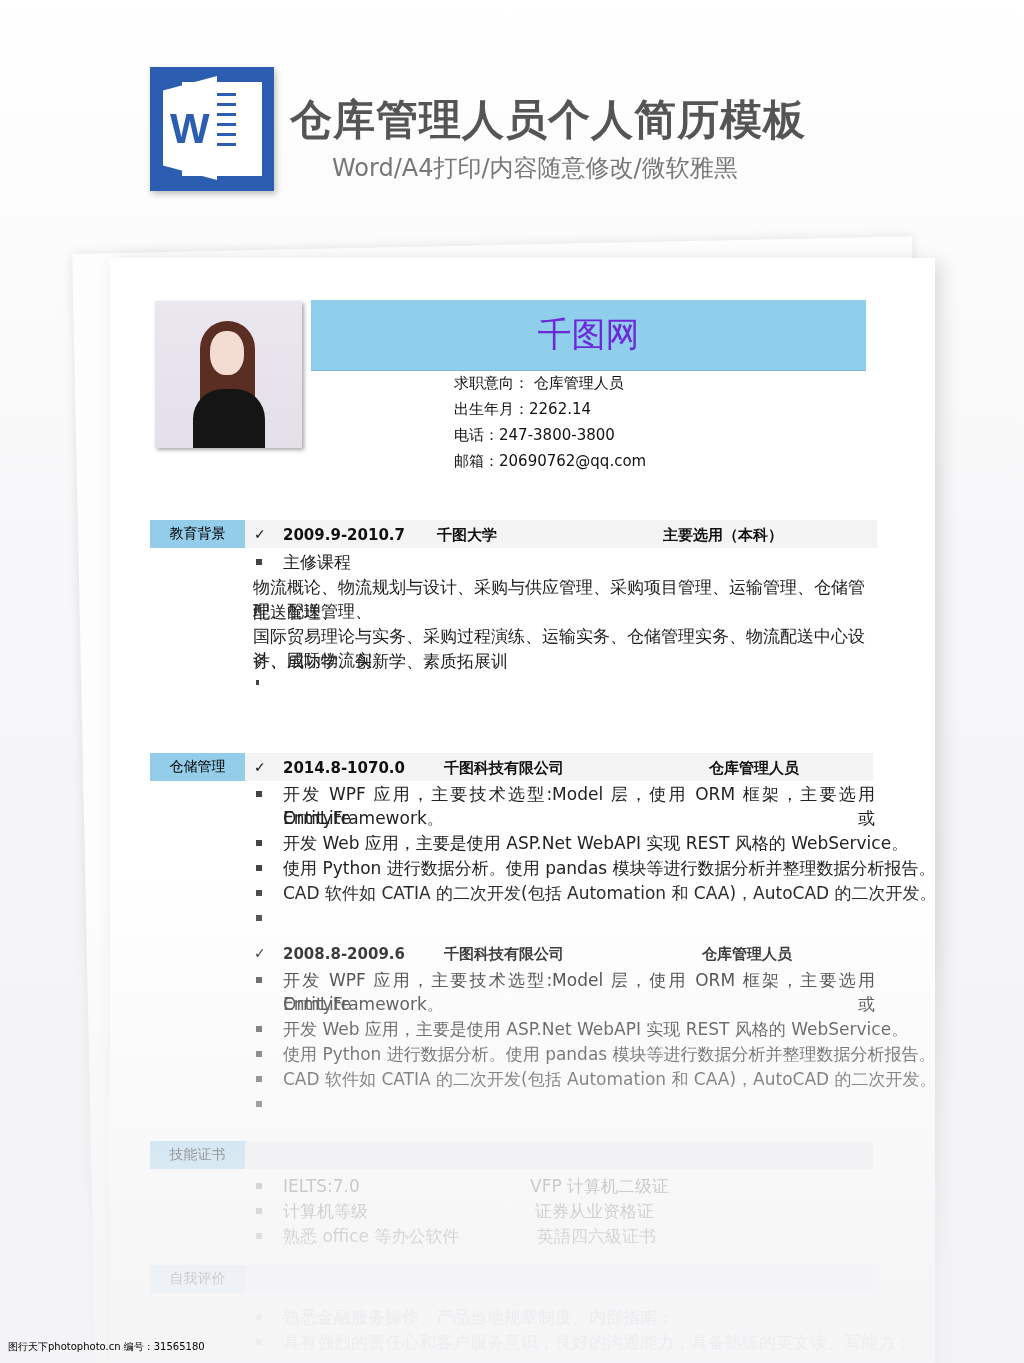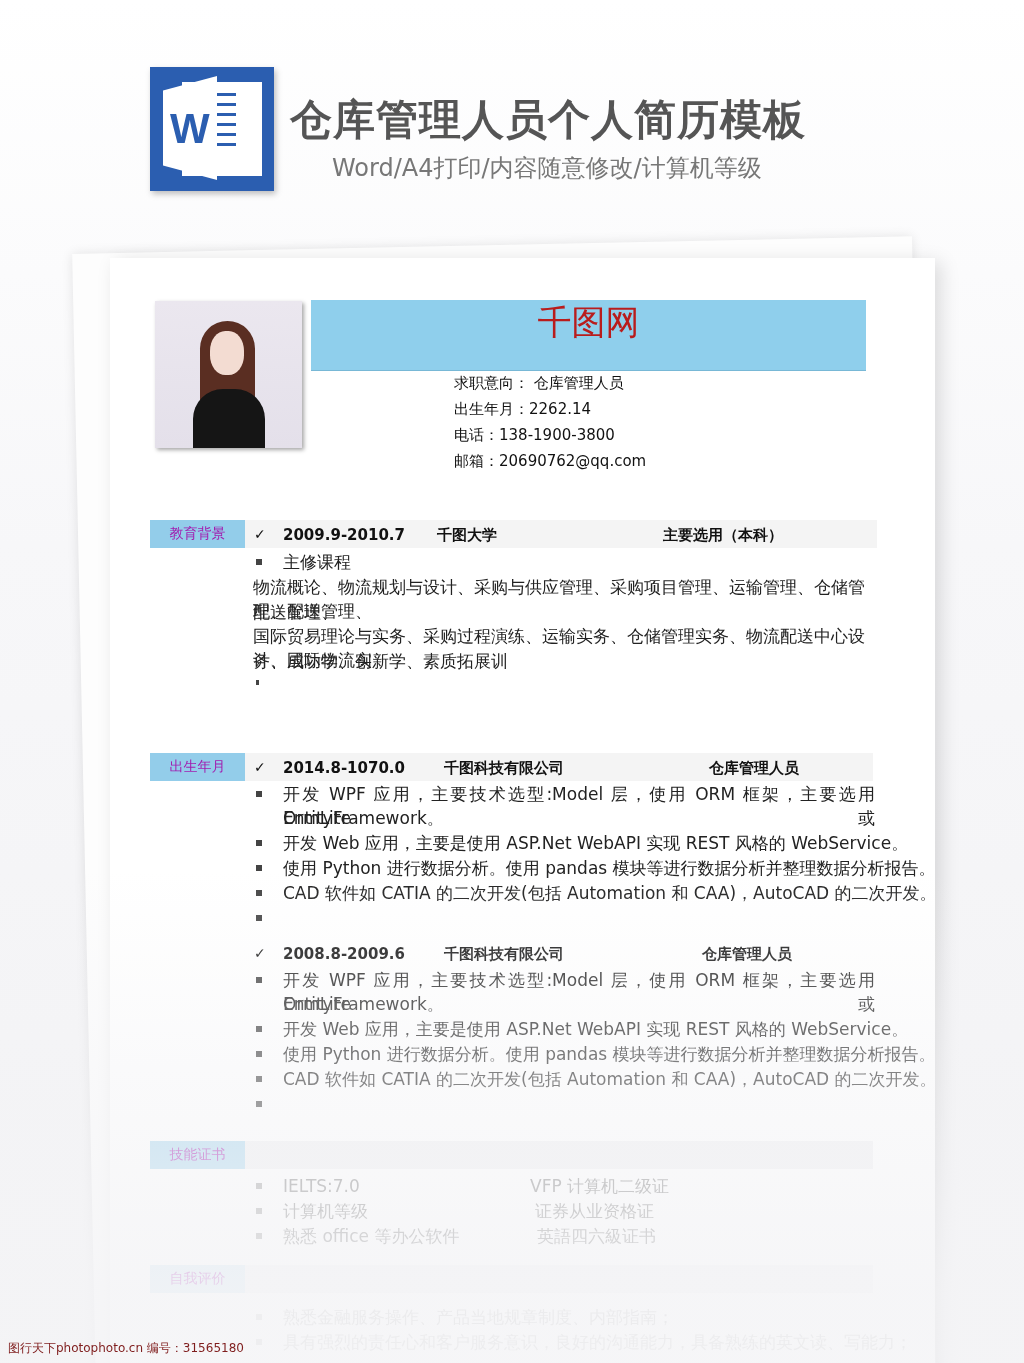--- a/index.html
+++ b/index.html
@@ -66,97 +66,97 @@
       position:absolute; left:55px; top:30px; width:34px; height:44px;
       background:#f3dcd2; border-radius:45%;
     }
     .photo .body {
       position:absolute; left:38px; top:88px; width:72px; height:70px;
       background:#151515; border-radius:30px 30px 0 0;
     }
     .name-bar {
       position:absolute; left:311px; top:300px; width:555px; height:70px;
       background:#8fcfec; border-bottom:1px solid #78b8d6;
-      display:flex; justify-content:center;
-      color:#b91c1c; font-size:34px;
+      display:flex; align-items:center; justify-content:center;
+      color:#6d28d9; font-size:34px;
     }
     .info { position:absolute; left:454px; font-size:15px; color:#111; }
     
     .sec-label {
       position:absolute; left:150px; width:95px; height:28px;
-      background:#93cdea; color:#a21caf; font-size:14px;
+      background:#93cdea; color:#000000; font-size:14px;
       display:flex; align-items:center; justify-content:center;
     }
     .sec-bar {
       position:absolute; left:245px; width:632px; height:28px;
       background:#f4f4f4;
     }
     .row-head {
       position:absolute; font-size:15px; font-weight:bold; color:#111;
     }
     .check { position:absolute; font-size:14px; color:#111; }
     .bul { position:absolute; width:6px; height:6px; background:#444; }
     .txt { position:absolute; font-size:17px; color:#222; line-height:24px; }
     .just { text-align:justify; text-align-last:justify; }
     .faint { color:#777; }
     .faint .bul, .bul.faint { background:#999; }
     .watermark {
-      position:absolute; left:8px; top:1340px; font-size:12px; color:#7f1d1d;
+      position:absolute; left:8px; top:1340px; font-size:10px; color:#000000;
     }
   </style>
 </head>
 <body>
 
 <div class="word-logo">
   <div class="doc"></div>
   <div class="lines">
       <div></div>
       <div></div>
       <div></div>
       <div></div>
       <div></div>
       <div></div>
     </div>
   <div class="cover"></div>
   <div class="w">W</div>
 </div>
 <div class="title">仓库管理人员个人简历模板</div>
-<div class="subtitle">Word/A4打印/内容随意修改/计算机等级</div>
+<div class="subtitle">Word/A4打印/内容随意修改/微软雅黑</div>
 
 <div class="paper-back"></div>
 <div class="paper"></div>
 
 <div class="photo">
   <div class="hair"></div>
     <div class="body"></div>
     <div class="face"></div>
 </div>
 <div class="name-bar">
   <span>千图网</span>
 </div>
 <div class="info" style="top:374px">求职意向：  仓库管理人员</div>
 <div class="info" style="top:400px">出生年月：2262.14</div>
-<div class="info" style="top:426px">电话：138-1900-3800</div>
+<div class="info" style="top:426px">电话：247-3800-3800</div>
 <div class="info" style="top:452px">邮箱：20690762@qq.com</div>
 
 <div class="sec-label" style="top:520px">教育背景</div>
 <div class="sec-bar" style="top:520px"></div>
 <div class="check" style="left:254px;top:526px">✓</div>
 <div class="row-head" style="left:283px;top:526px">2009.9-2010.7</div>
 <div class="row-head" style="left:437px;top:526px">千图大学</div>
 <div class="row-head" style="left:663px;top:526px">主要选用（本科）</div>
 <div class="bul" style="left:256px;top:559px"></div>
 <div class="txt" style="left:283px;top:550px">主修课程</div>
 <div class="txt" style="left:253px;top:575px;width:622px">物流概论、物流规划与设计、采购与供应管理、采购项目管理、运输管理、仓储管理、配送管理、</div>
 <div class="txt" style="left:253px;top:600px">配送管理、</div>
 <div class="txt" style="left:253px;top:624px;width:622px">国际贸易理论与实务、采购过程演练、运输实务、仓储管理实务、物流配送中心设计、国际物流实</div>
 <div class="txt" style="left:253px;top:649px">务、成功学、创新学、素质拓展训</div>
 <div class="bul" style="left:256px;top:680px;width:3px;height:5px"></div>
 
-<div class="sec-label" style="top:753px">出生年月</div>
+<div class="sec-label" style="top:753px">仓储管理</div>
 <div class="sec-bar" style="top:753px;width:628px"></div>
 
 <div class="check" style="left:254px;top:759px">✓</div>
 <div class="row-head" style="left:283px;top:759px">2014.8-1070.0</div>
 <div class="row-head" style="left:444px;top:759px">千图科技有限公司</div>
 <div class="row-head" style="left:709px;top:759px">仓库管理人员</div>
 <div class="bul" style="left:256px;top:791px"></div>
 <div class="txt just" style="left:283px;top:782px;width:592px">开发 WPF 应用，主要技术选型:Model 层，使用 ORM 框架，主要选用 OrmLite 或</div>
 <div class="txt" style="left:283px;top:806px">EntityFramework。</div>
 <div class="bul" style="left:256px;top:840px"></div>

